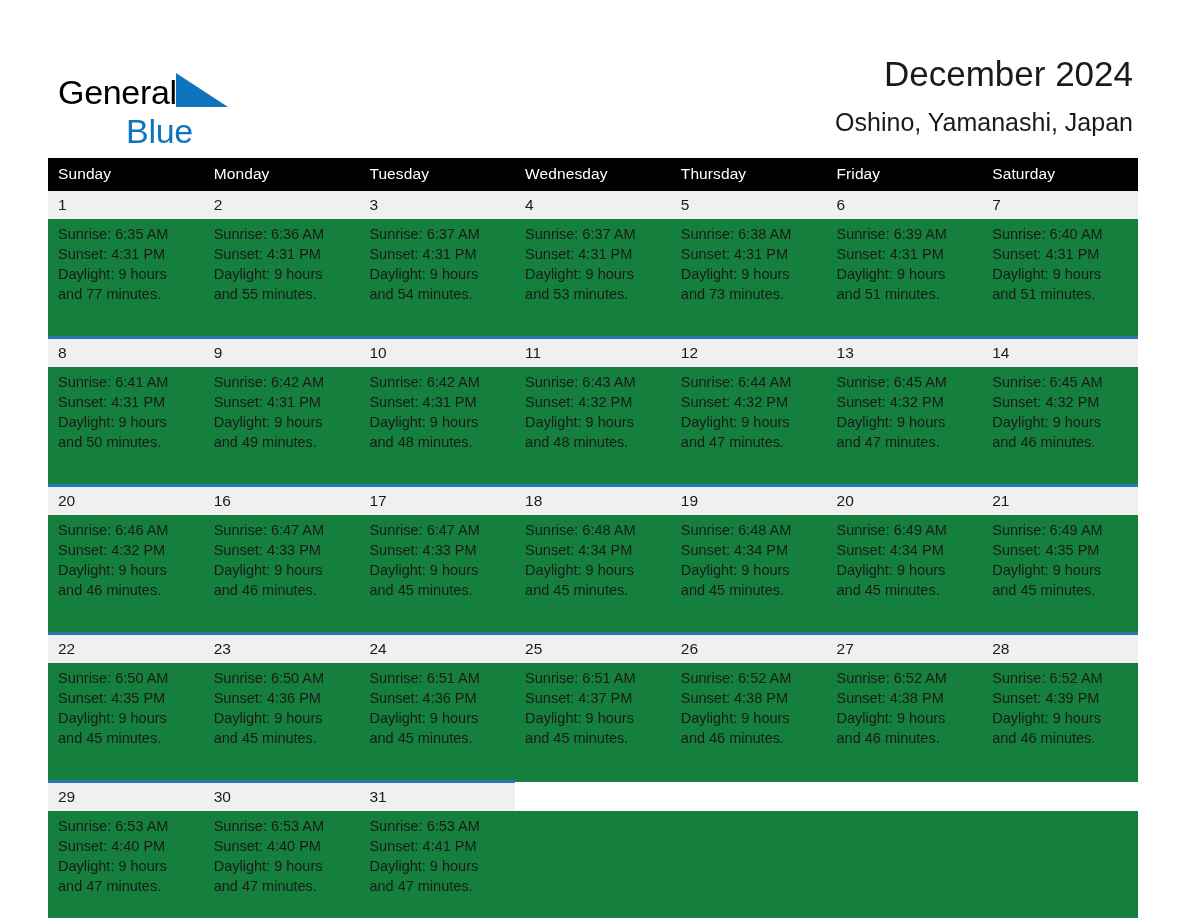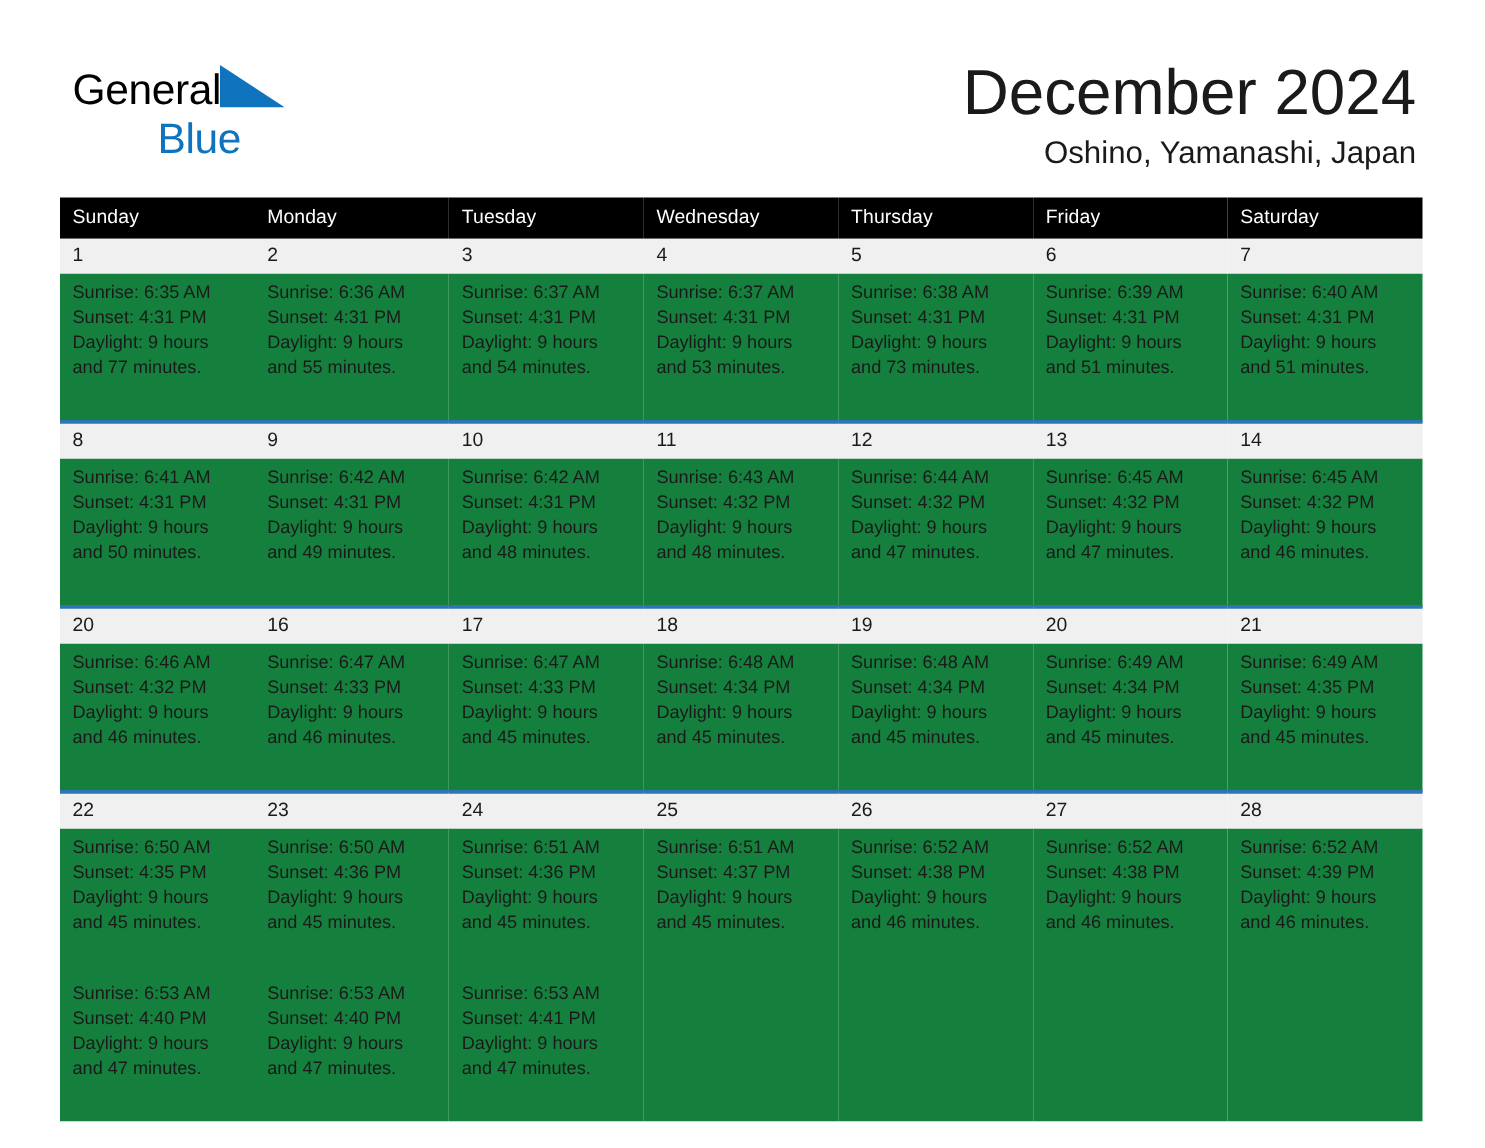--- a/index.html
+++ b/index.html
@@ -35,20 +35,21 @@
     left: 58px;
     top: 52px;
     width: 260px;
     height: 76px;
   }
   .brand-row1 {
     position: relative;
     height: 40px;
     line-height: 40px;
     white-space: nowrap;
+    margin-top: 20px;
   }
   .brand-general {
     font-size: 34px;
     color: #000000;
     letter-spacing: -0.3px;
   }
   .brand-tri {
     display: inline-block;
     vertical-align: middle;
     position: relative;
@@ -68,21 +69,21 @@
     letter-spacing: -0.3px;
   }
 
   .title-block {
     position: absolute;
     right: 55px;
     top: 48px;
     text-align: right;
   }
   .month-title {
-    font-size: 51px;
+    font-size: 35px;
     line-height: 52px;
     color: #1a1a1a;
     font-weight: normal;
     white-space: nowrap;
   }
   .location-title {
     font-size: 25px;
     line-height: 32px;
     color: #1a1a1a;
     margin-top: 6px;
@@ -404,20 +405,29 @@
             <div class="line">and 46 minutes.</div>
           </td>
           <td>
             <div class="line">Sunrise: 6:52 AM</div>
             <div class="line">Sunset: 4:39 PM</div>
             <div class="line">Daylight: 9 hours</div>
             <div class="line">and 46 minutes.</div>
           </td>
         </tr>
 
+        <tr class="week-daterow">
+          <td>29</td>
+          <td>30</td>
+          <td>31</td>
+          <td class="empty"></td>
+          <td class="empty"></td>
+          <td class="empty"></td>
+          <td class="empty"></td>
+        </tr>
         <tr class="week-inforow">
           <td>
             <div class="line">Sunrise: 6:53 AM</div>
             <div class="line">Sunset: 4:40 PM</div>
             <div class="line">Daylight: 9 hours</div>
             <div class="line">and 47 minutes.</div>
           </td>
           <td>
             <div class="line">Sunrise: 6:53 AM</div>
             <div class="line">Sunset: 4:40 PM</div>

